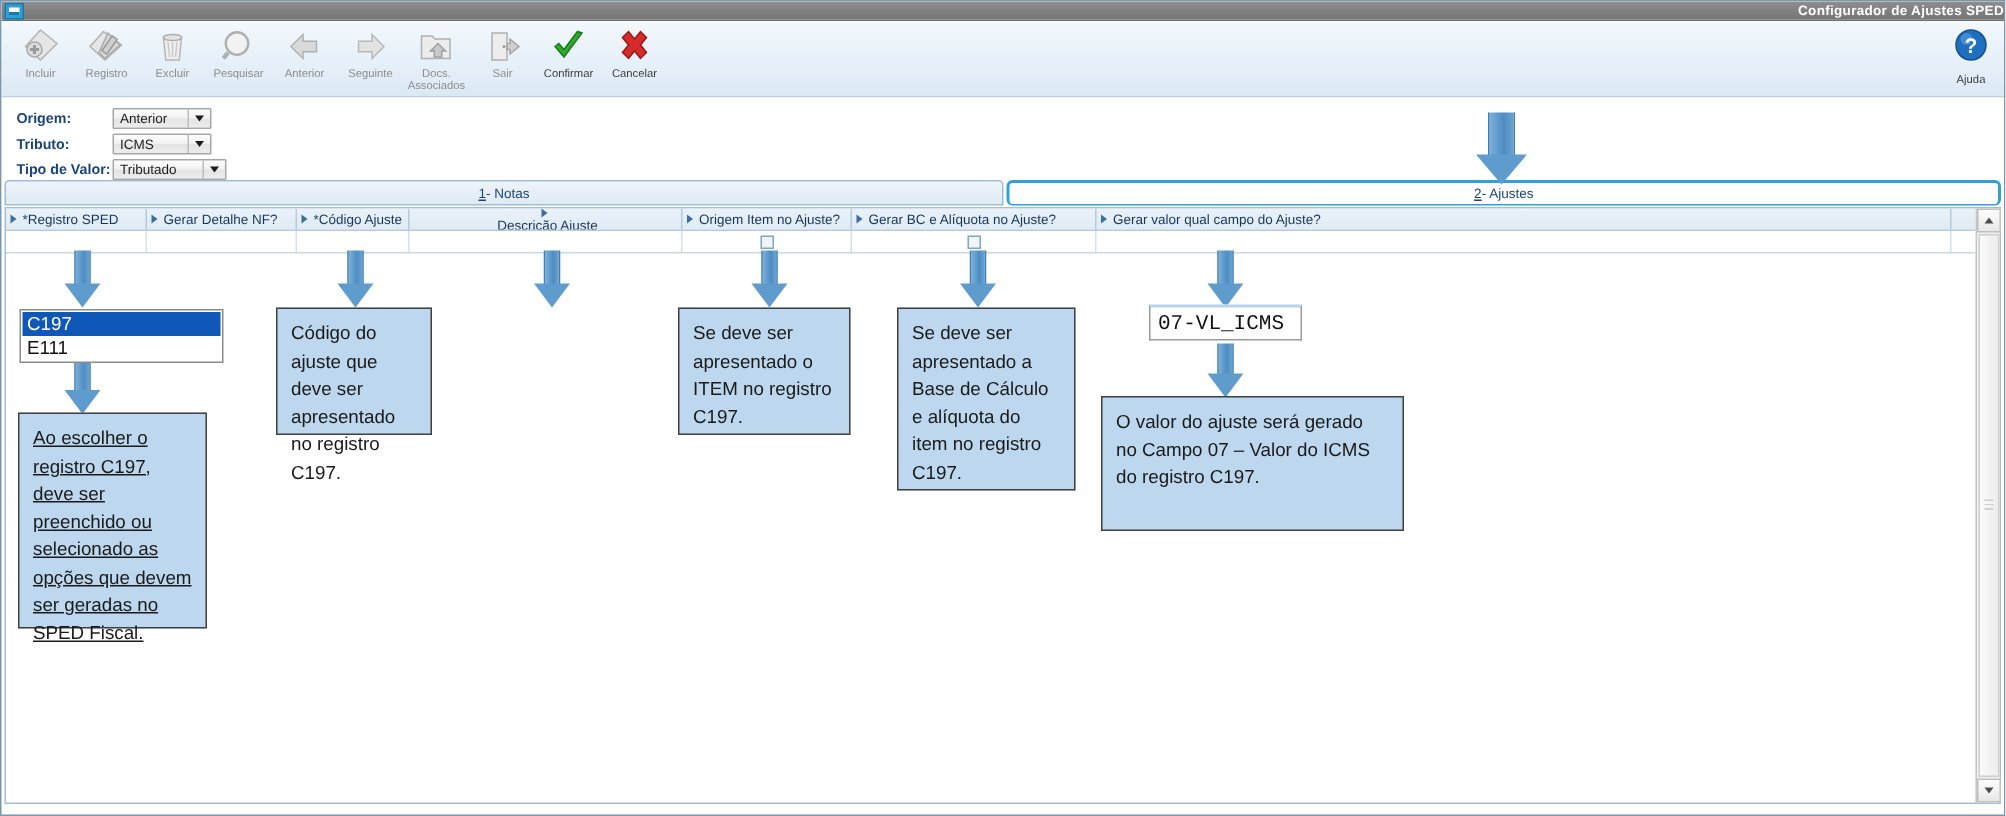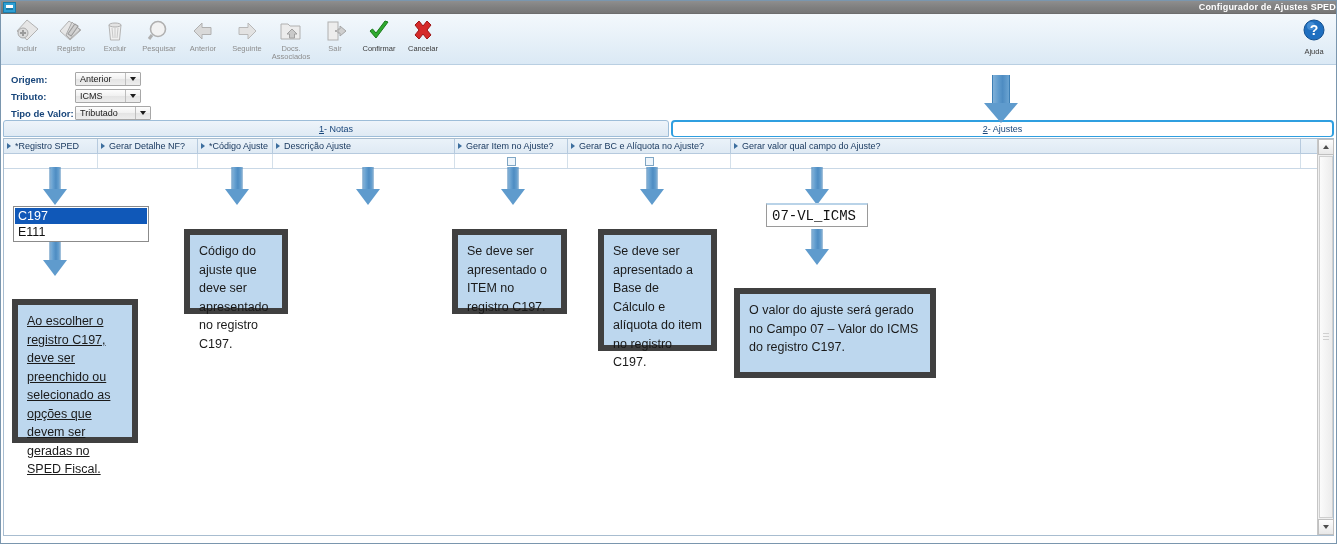--- a/index.html
+++ b/index.html
@@ -248,27 +248,26 @@
     top: 50%; margin-top: -4px; height: 8px;
     background:
       repeating-linear-gradient(to bottom, #d0d0d0 0 1px, transparent 1px 3px);
   }
 
   
   #overlay { position: absolute; left: 0; top: 0; width: 1337px; height: 544px; pointer-events: none; }
   .callout {
     position: absolute;
     background: #bdd7ee;
-    border: 6px solid #404040;
+    border: 1px solid #404040;
     font-size: 12.5px;
     line-height: 18.5px;
     color: #1a1a1a;
     padding: 7px 9px;
     white-space: pre-line;
-    margin-top: 24px;
   }
   .arrow {
     position: absolute;
   }
   .arrow .shaft {
     position: absolute;
     left: 50%;
     transform: translateX(-50%);
     top: 0;
     background: linear-gradient(to right, #7fb0d8 0%, #5f9bcd 35%, #4e8cc2 60%, #6ba4d2 100%);
@@ -484,27 +483,27 @@
             <span>*Registro SPED</span>
           </div>
           <div class="gh" style="width: 100px;">
             <span class="ghcaret"></span>
             <span>Gerar Detalhe NF?</span>
           </div>
           <div class="gh" style="width: 75px;">
             <span class="ghcaret"></span>
             <span>*Código Ajuste</span>
           </div>
-          <div class="gh" style="width: 182px;">
+          <div class="gh" style="width: 182px; flex-direction: column;">
             <span class="ghcaret"></span>
             <span>Descrição Ajuste</span>
           </div>
           <div class="gh" style="width: 113px;">
             <span class="ghcaret"></span>
-            <span>Gerar Item no Ajuste?</span>
+            <span>Origem Item no Ajuste?</span>
           </div>
           <div class="gh" style="width: 163px;">
             <span class="ghcaret"></span>
             <span>Gerar BC e Alíquota no Ajuste?</span>
           </div>
           <div class="gh" style="width: 570px;">
             <span class="ghcaret"></span>
             <span>Gerar valor qual campo do Ajuste?</span>
           </div>
         </div>

